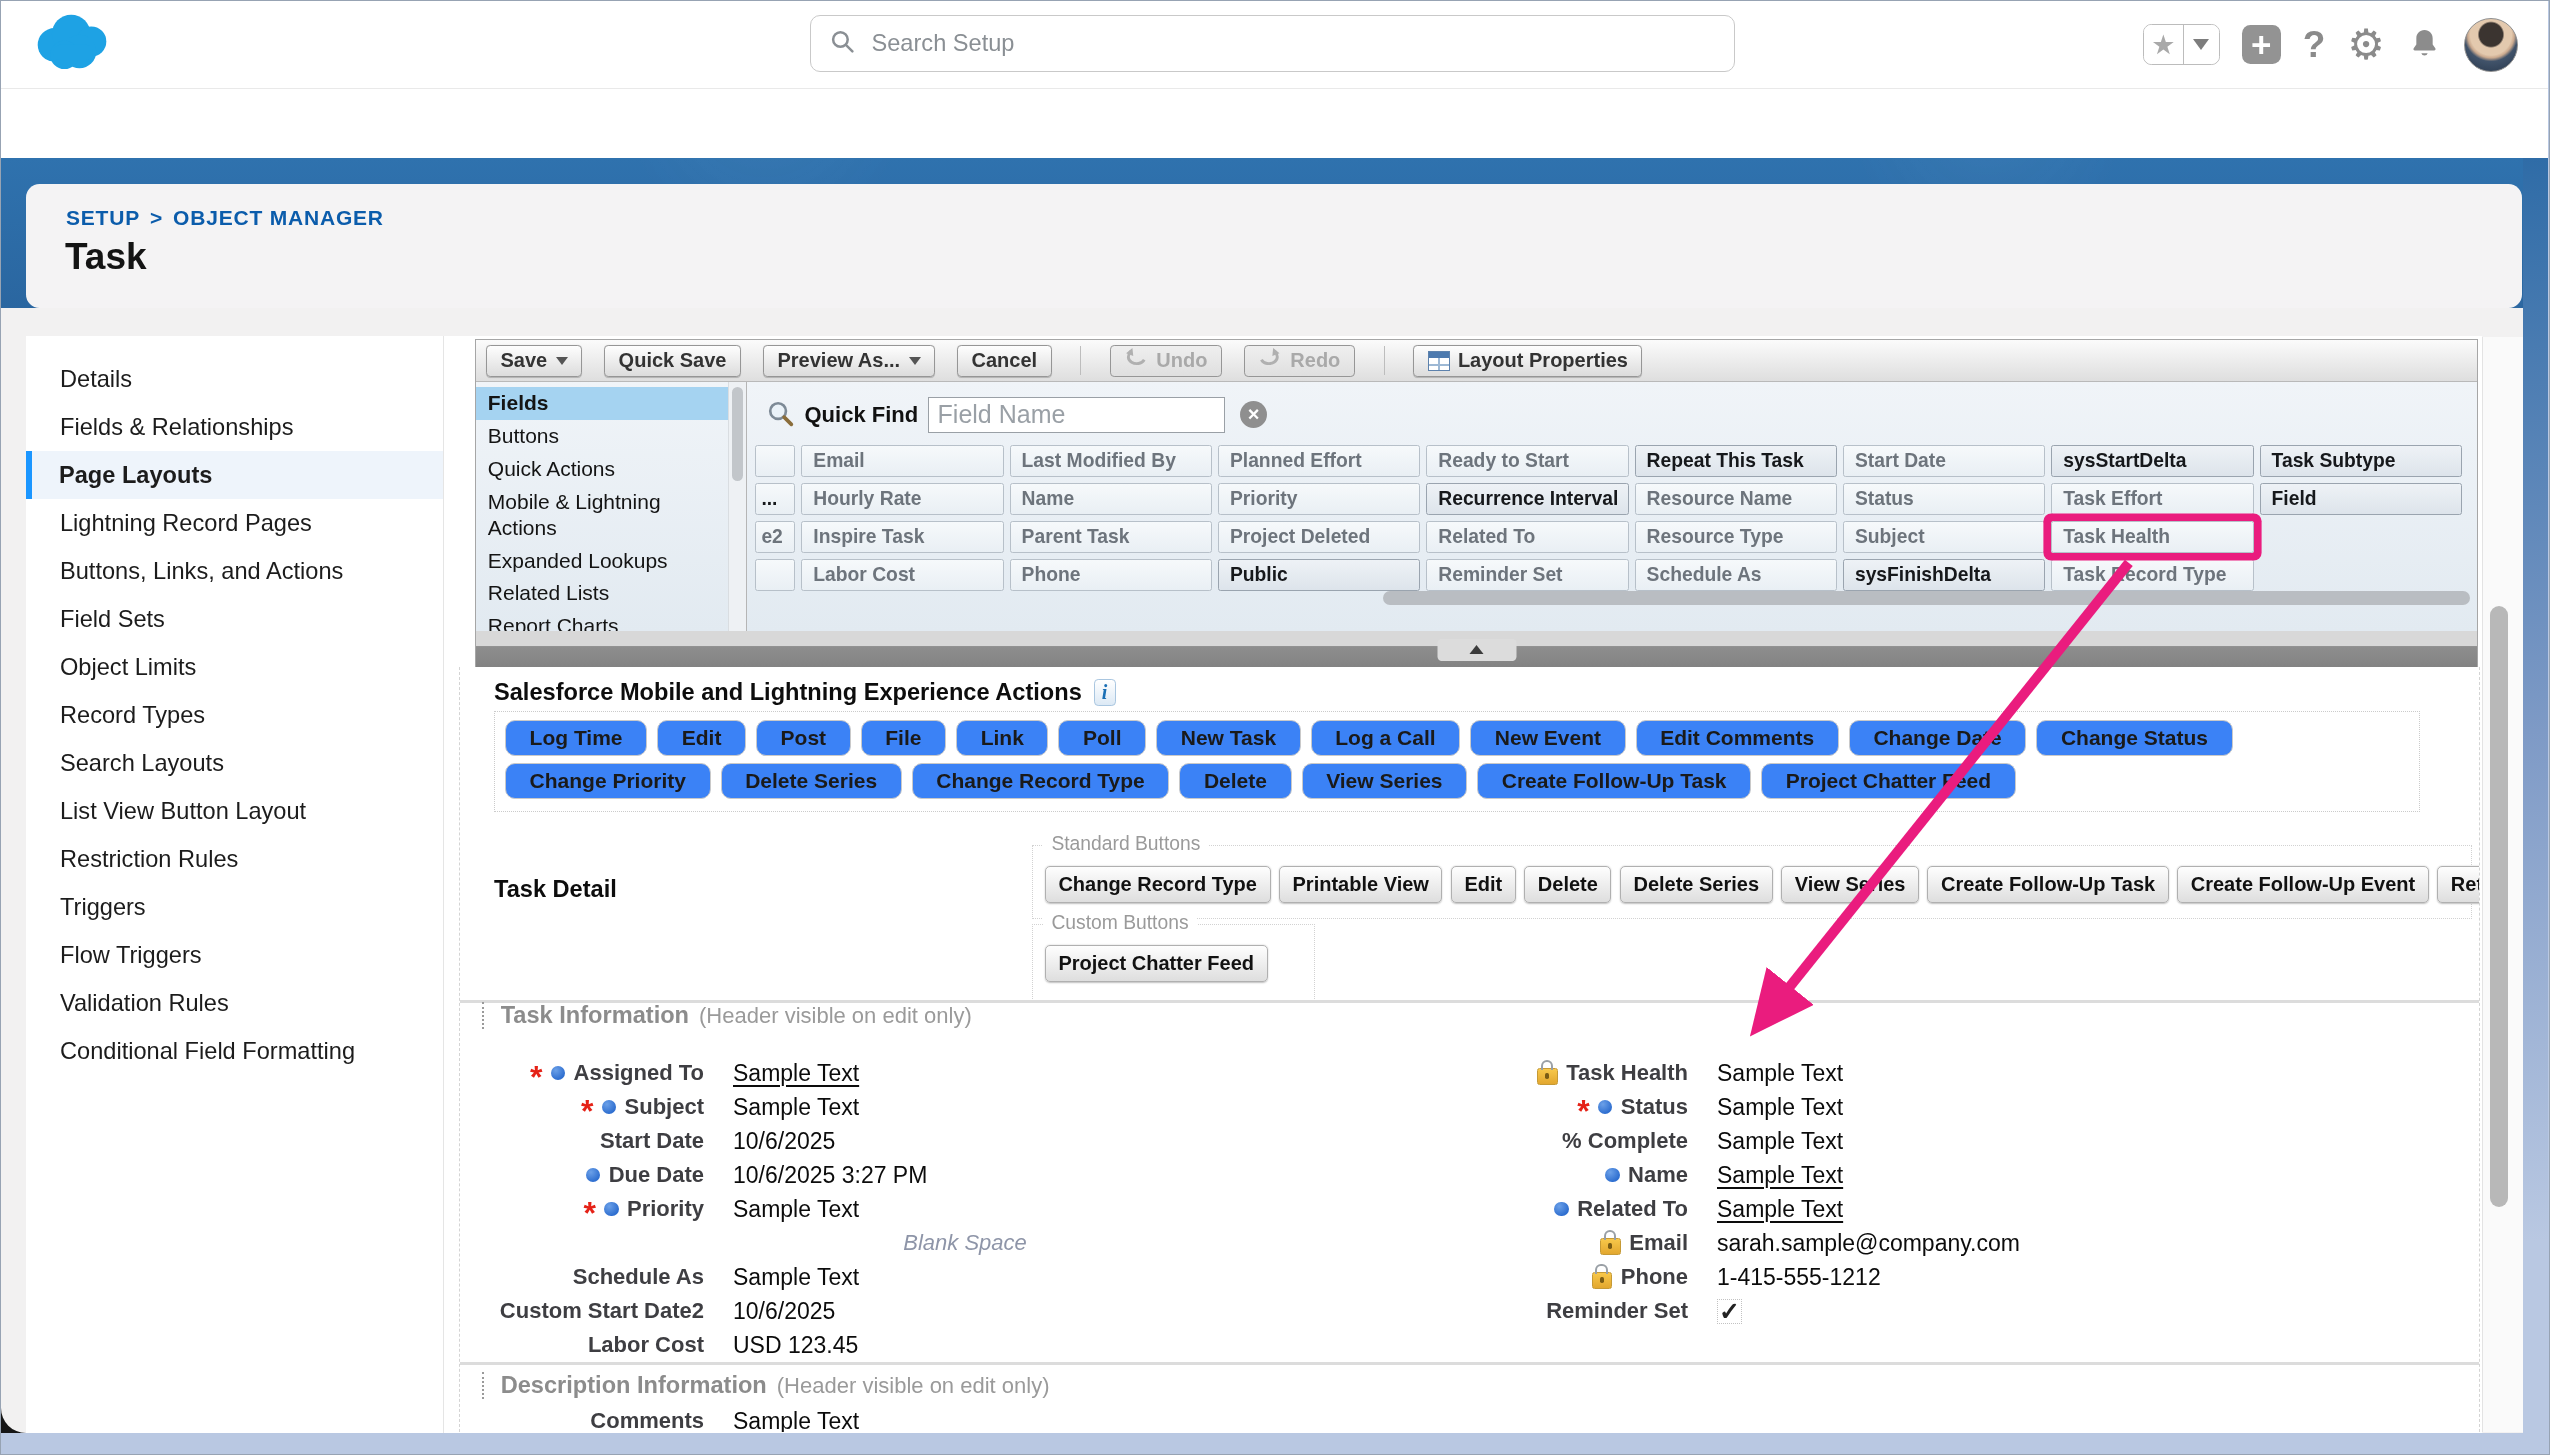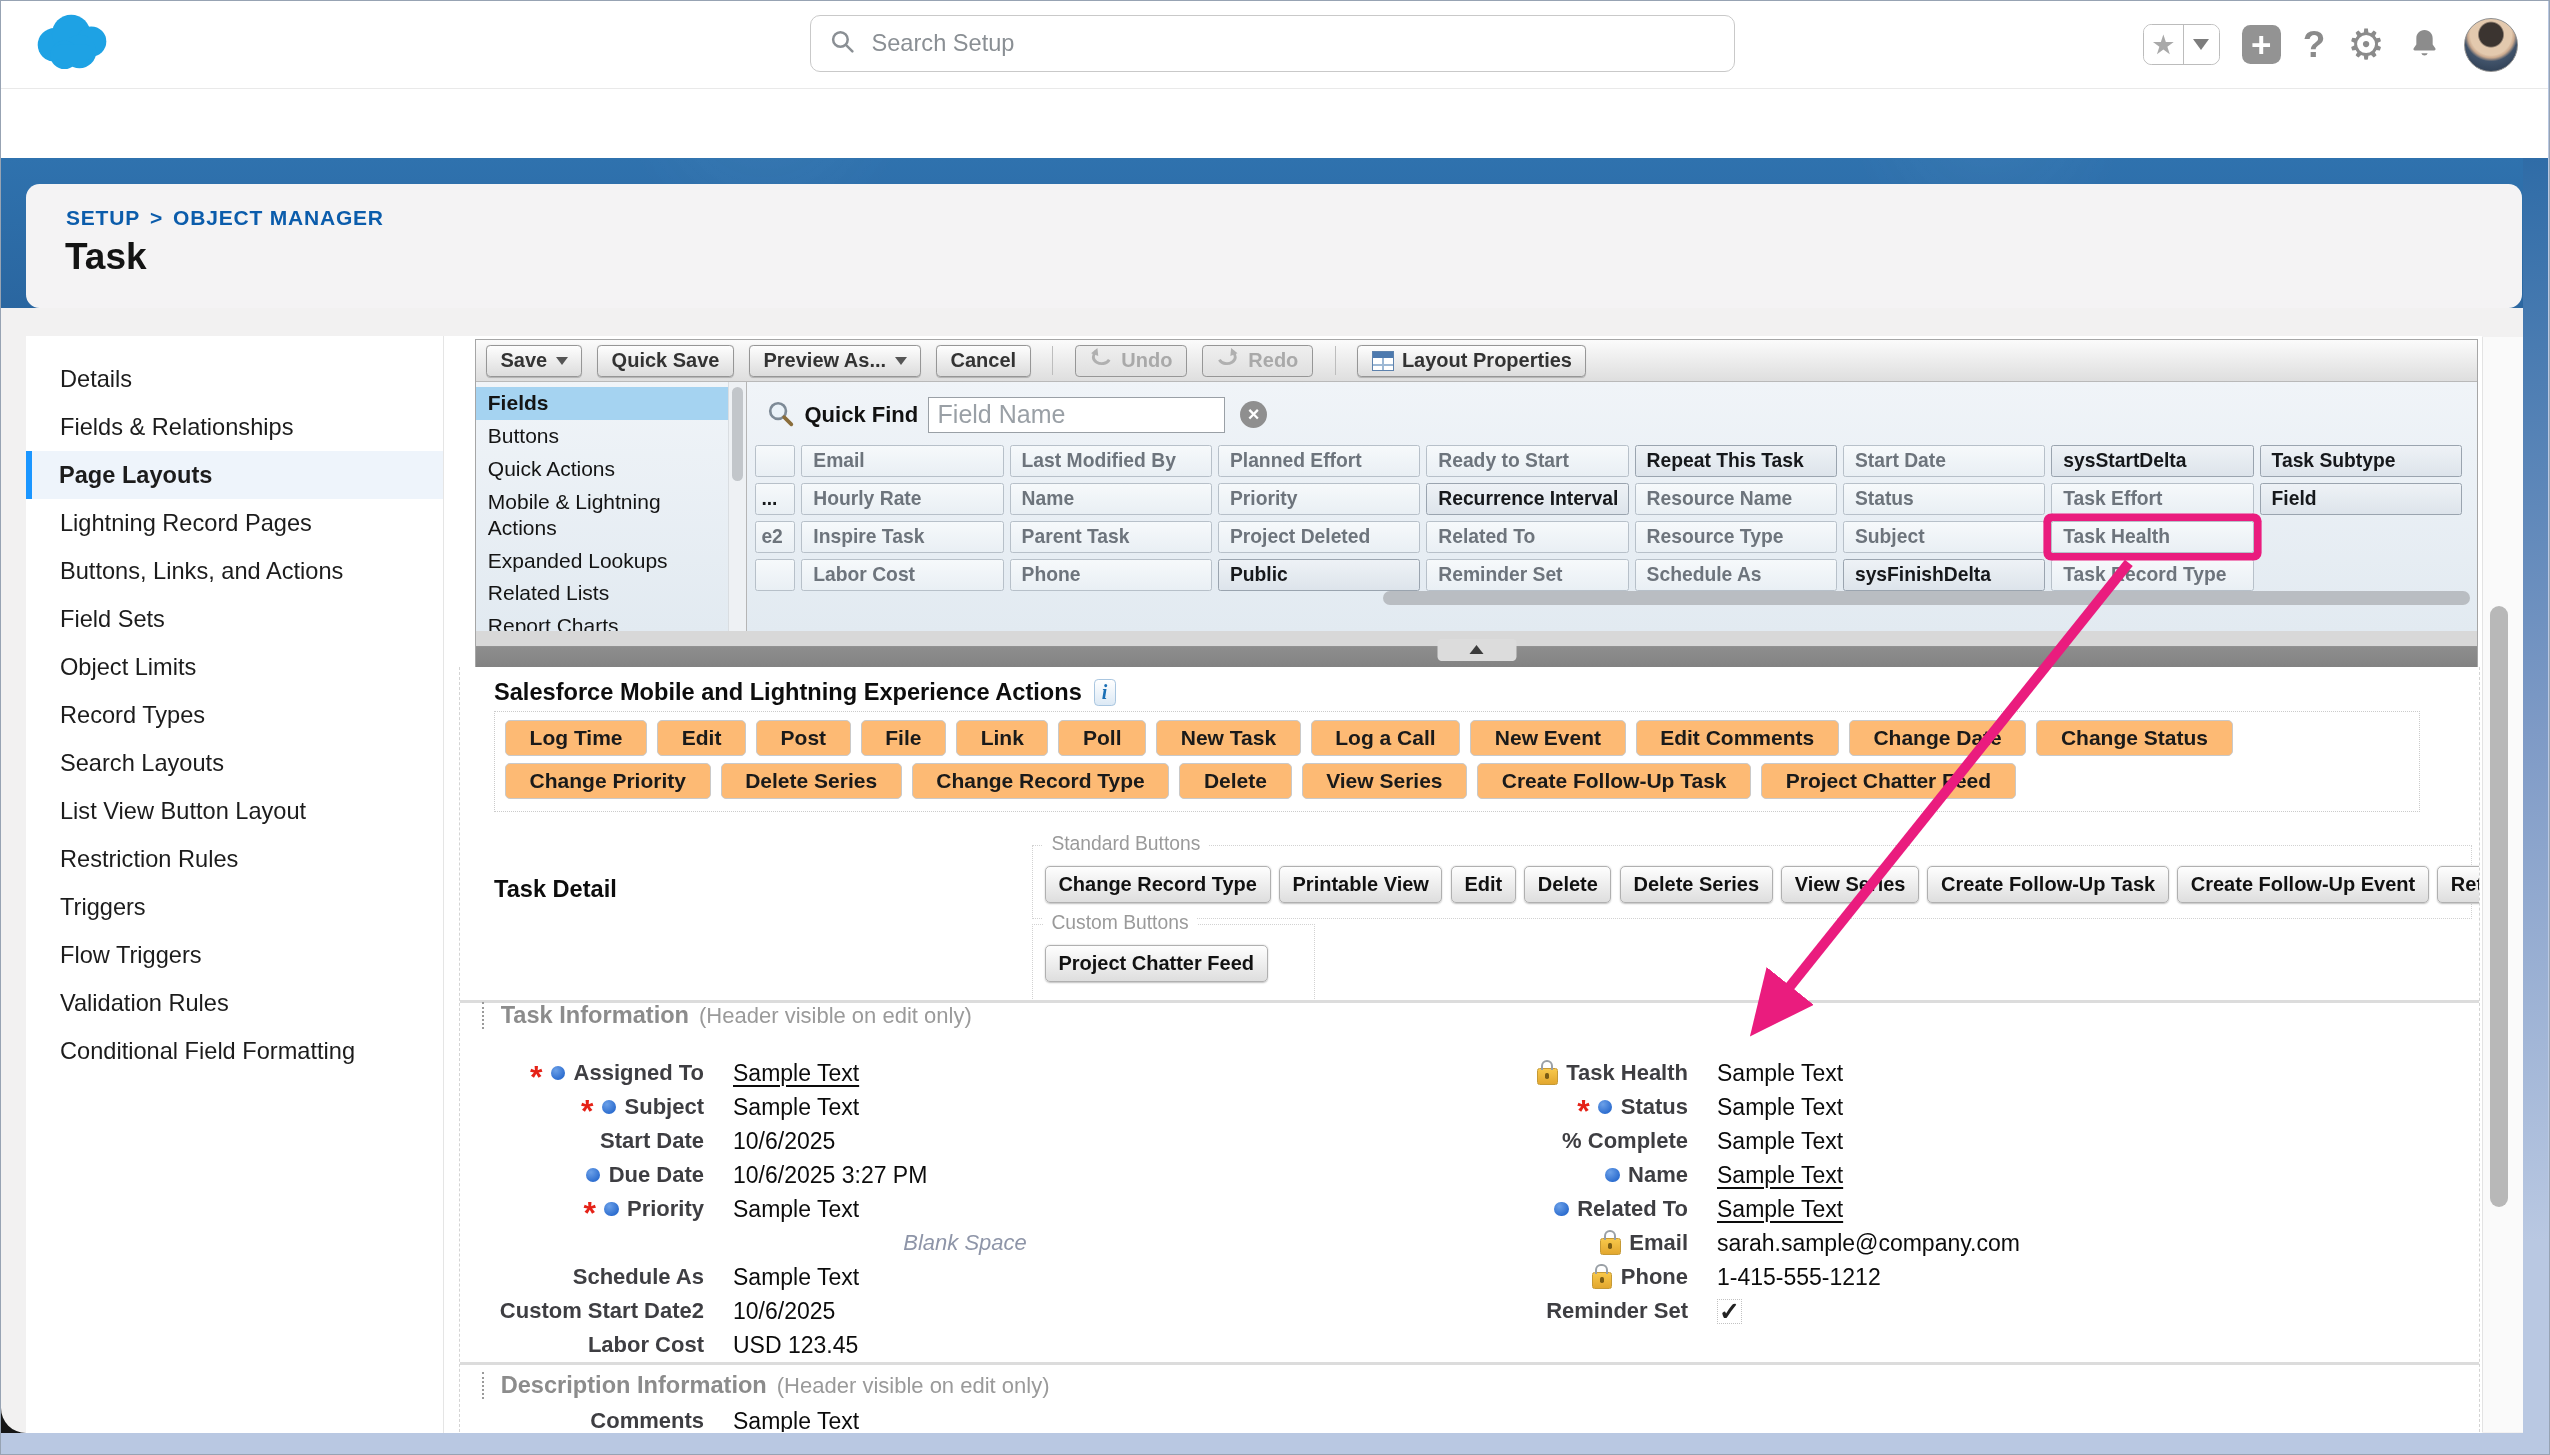--- a/index.html
+++ b/index.html
@@ -54,21 +54,21 @@
   .vscroll{position:absolute;left:2481px;top:336px;width:40px;height:1095px;background:#fafafa;border-left:0.8px solid #e3e3e3;z-index:4;}
   .vthumb{position:absolute;left:6.7px;top:269px;width:18.5px;height:601px;background:#b8b8b8;border-radius:9.3px;}
   
   .sidecard{position:absolute;left:25px;top:335px;width:418px;height:1097px;background:#fff;border-right:0.8px solid #e5e5e5;z-index:3;padding-top:18.5px;box-sizing:border-box;}
   .side-item{height:48px;line-height:48px;padding-left:34px;font-size:23.6px;color:#1c1c1c;white-space:nowrap;}
   .side-item.active{background:#eef4fb;border-left:6.7px solid #1b96ff;padding-left:27px;font-weight:bold;}
   
   .editcard{position:absolute;left:443px;top:335px;width:2038px;height:1097px;background:#fff;z-index:3;}
   .chrome{position:absolute;left:474px;top:338px;width:2003px;height:328px;border:0.8px solid #a6a6a6;z-index:4;box-sizing:border-box;background:#e8edf2;}
   .tbar{height:42px;background:linear-gradient(#fbfbfb,#dedede);border-bottom:0.8px solid #b9b9b9;display:flex;align-items:center;
-        padding-left:10px;gap:15px;box-sizing:border-box;}
+        padding-left:10px;gap:22px;box-sizing:border-box;}
   .tbtn{height:30px;display:flex;align-items:center;gap:8.4px;padding:0 13.5px;font-size:20px;font-weight:bold;color:#333;
         background:linear-gradient(#fefefe,#dcdcdc);border:0.8px solid #969696;border-radius:4.2px;box-shadow:0 0.8px 0.8px rgba(0,0,0,.2);}
   .tbtn .mini{width:0;height:0;border-left:6.7px solid transparent;border-right:6.7px solid transparent;border-top:8.4px solid #555;}
   .tbtn.disabled{color:#a9a9a9;box-shadow:none;background:linear-gradient(#efefef,#dfdfdf);}
   .tsep{width:0.8px;height:29px;background:#bdbdbd;margin:0 6.7px;}
   .lp-ic{width:22px;height:20px;border:1.7px solid #5d82ad;background:
      linear-gradient(#4c79ae 0 5.9px,transparent 5.9px),
      linear-gradient(90deg,transparent 0 9.3px,#9db8d4 9.3px 11px,transparent 11px),
      linear-gradient(transparent 0 11.8px,#9db8d4 11.8px 13.5px,transparent 13.5px),#fff;box-sizing:border-box;}
   
@@ -101,21 +101,21 @@
   
   .canvas{position:absolute;left:458px;top:666px;width:2021px;height:765px;background:#fff;z-index:4;
           border-left:1.7px dashed #d4d4d4;border-right:1.7px dashed #d4d4d4;box-sizing:border-box;overflow:hidden;}
   .sec-title{position:absolute;left:34px;top:11.8px;font-size:23.6px;font-weight:bold;color:#0d0d0d;display:flex;gap:11.8px;align-items:center;}
   .info-ic{width:20px;height:25px;border:0.8px solid #a9c6e0;border-radius:4.2px;background:linear-gradient(#fff,#dce9f5);
            color:#1a6fb5;font-family:"Liberation Serif",serif;font-style:italic;font-weight:bold;font-size:20px;
            display:flex;align-items:center;justify-content:center;}
   .act-box{position:absolute;left:34px;top:44px;width:1926px;height:101px;border:1.7px dotted #cbcbcb;padding:8.4px 10px;box-sizing:border-box;}
   .act-row{display:flex;gap:10px;margin-bottom:6.7px;}
   .abtn{height:34px;padding:0 23.6px;display:flex;align-items:center;font-size:21px;font-weight:bold;color:#1a1a1a;
-        background:#fdba74;border:0.8px solid #c9c9c9;border-radius:5px;white-space:nowrap;}
+        background:#3b82f6;border:0.8px solid #c9c9c9;border-radius:10px;white-space:nowrap;}
   .td-title{position:absolute;left:34px;top:209px;font-size:23.6px;font-weight:bold;color:#0d0d0d;}
   .fs{position:absolute;border:1.7px dotted #d2d2d2;box-sizing:border-box;}
   .fs-std{left:572px;top:178px;width:1440px;height:74px;}
   .fs-cus{left:572px;top:257px;width:283px;height:77px;}
   .fs-legend{position:absolute;top:-13.5px;left:10px;background:#fff;padding:0 8.4px;font-size:19.3px;color:#9a9a9a;}
   .fs-row{display:flex;gap:8.4px;padding:20px 0 0 11.8px;}
   .cbtn{height:35px;padding:0 12.6px;display:flex;align-items:center;font-size:20px;font-weight:bold;color:#111;
         background:linear-gradient(#fefefe,#dedede);border:0.8px solid #b0b0b0;border-radius:5px;box-shadow:0 0.8px 1.7px rgba(0,0,0,.25);white-space:nowrap;}
   .hdiv{position:absolute;left:0;width:100%;height:2.5px;background:#dcdcdc;}
   .sec-gray{position:absolute;left:22px;display:flex;align-items:center;gap:10px;}

